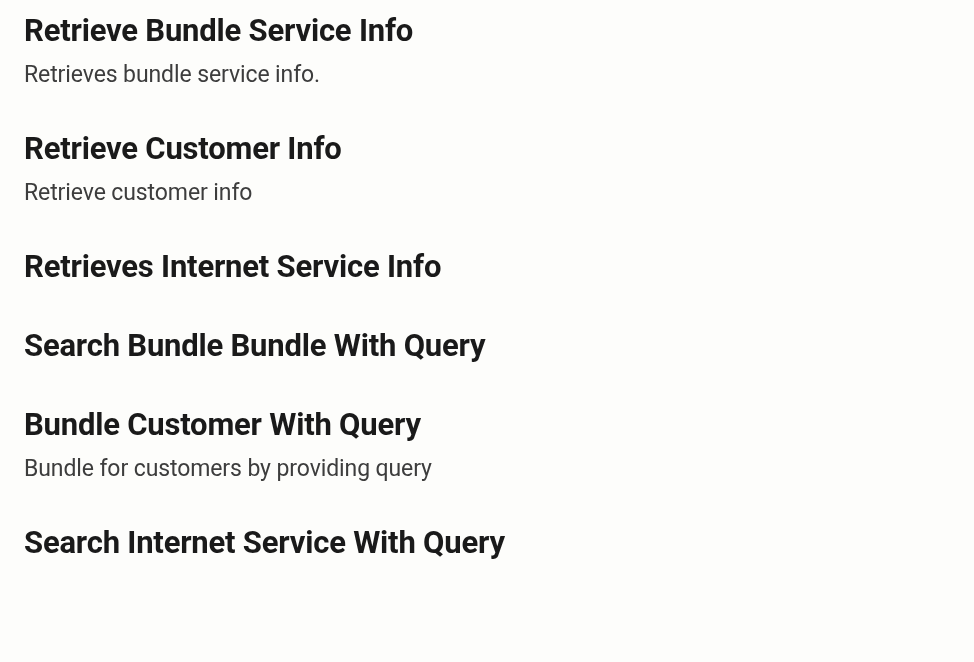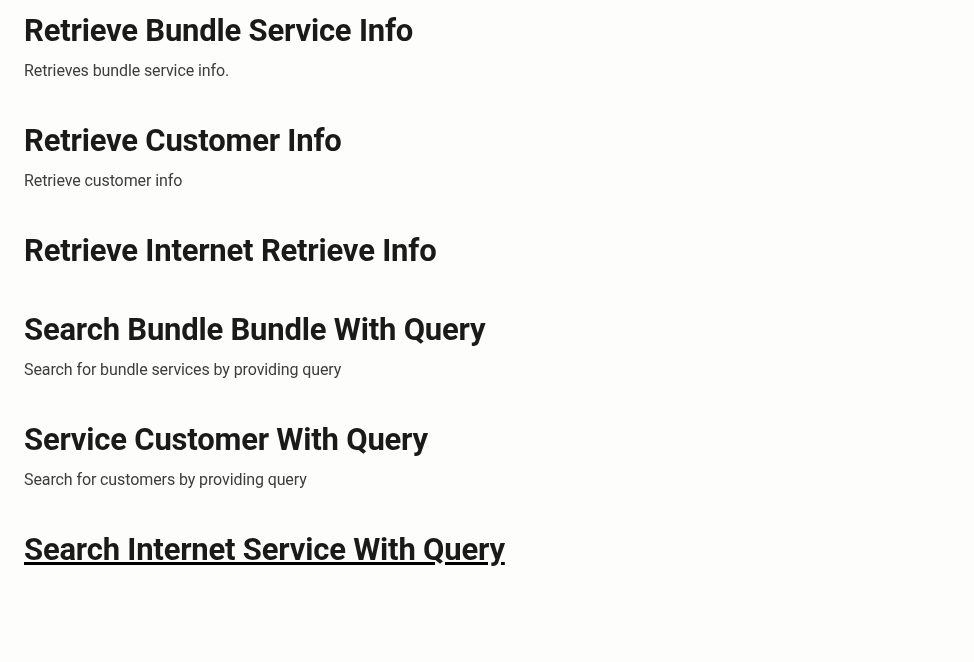--- a/index.html
+++ b/index.html
@@ -12,58 +12,56 @@
       background-color: #fdfdfb;
       padding: 12px 24px 24px 24px;
       width: 974px;
       min-height: 662px;
     }
     .item {
       margin-bottom: 42px;
     }
     .item:last-child {
       margin-bottom: 8px;
-      text-decoration: underline;
     }
     .item-title {
       font-size: 31px;
       font-weight: 700;
       color: #1a1a1a;
       margin-bottom: 12px;
       letter-spacing: -0.2px;
     }
     .item-description {
-      font-size: 16px;
+      font-size: 23px;
       font-weight: 400;
       color: #3d3d3d;
       letter-spacing: -0.1px;
     }
   </style>
 </head>
 <body>
 
 <div class="item">
   <div class="item-title">Retrieve Bundle Service Info</div>
   <div class="item-description">Retrieves bundle service info.</div>
 </div>
 
 <div class="item">
   <div class="item-title">Retrieve Customer Info</div>
   <div class="item-description">Retrieve customer info</div>
 </div>
 
 <div class="item">
-  <div class="item-title">Retrieve Internet Retrieve Info</div>
+  <div class="item-title">Retrieves Internet Service Info</div>
 </div>
 
 <div class="item">
   <div class="item-title">Search Bundle Bundle With Query</div>
-  <div class="item-description">Search for bundle services by providing query</div>
 </div>
 
 <div class="item">
-  <div class="item-title">Service Customer With Query</div>
-  <div class="item-description">Search for customers by providing query</div>
+  <div class="item-title">Bundle Customer With Query</div>
+  <div class="item-description">Bundle for customers by providing query</div>
 </div>
 
 <div class="item">
   <div class="item-title">Search Internet Service With Query</div>
 </div>
 
 </body></html>

